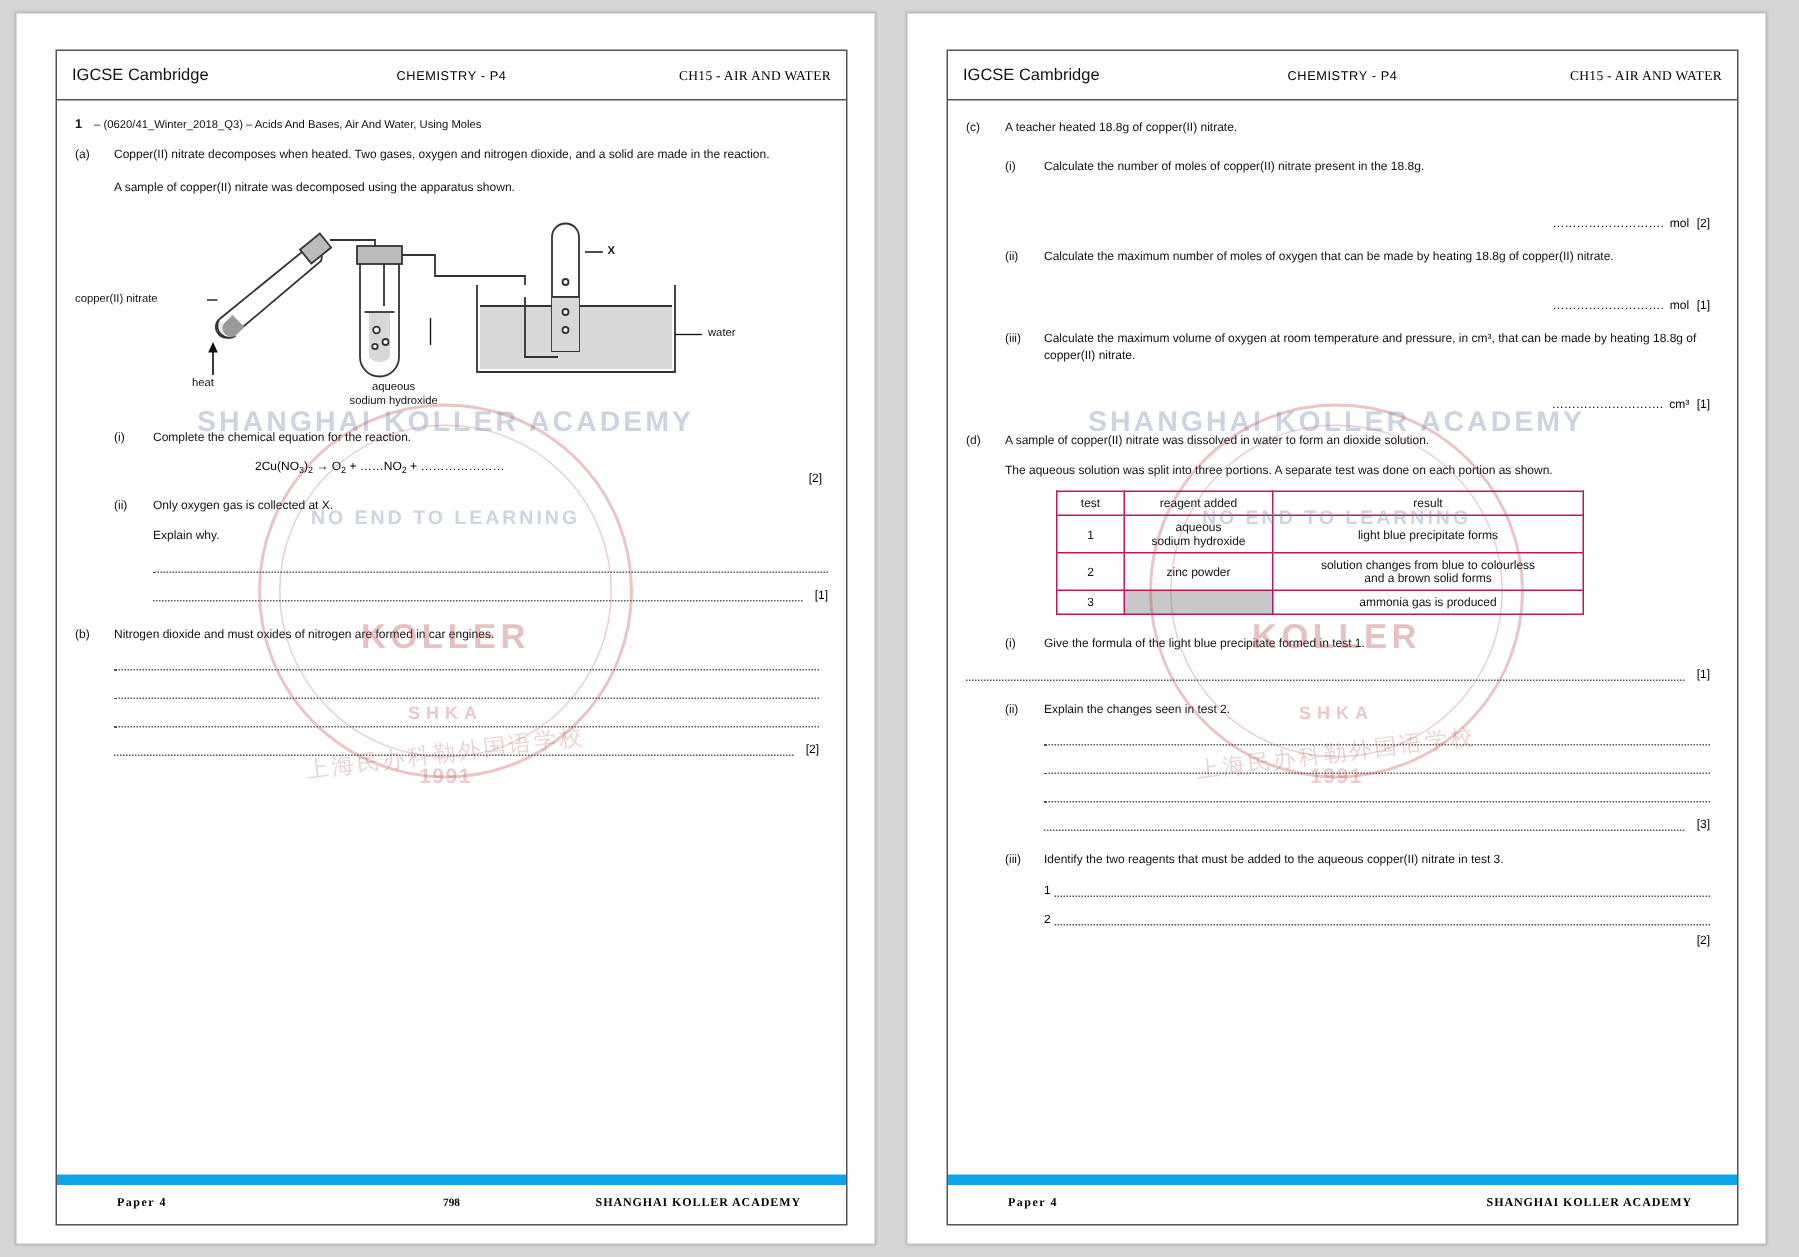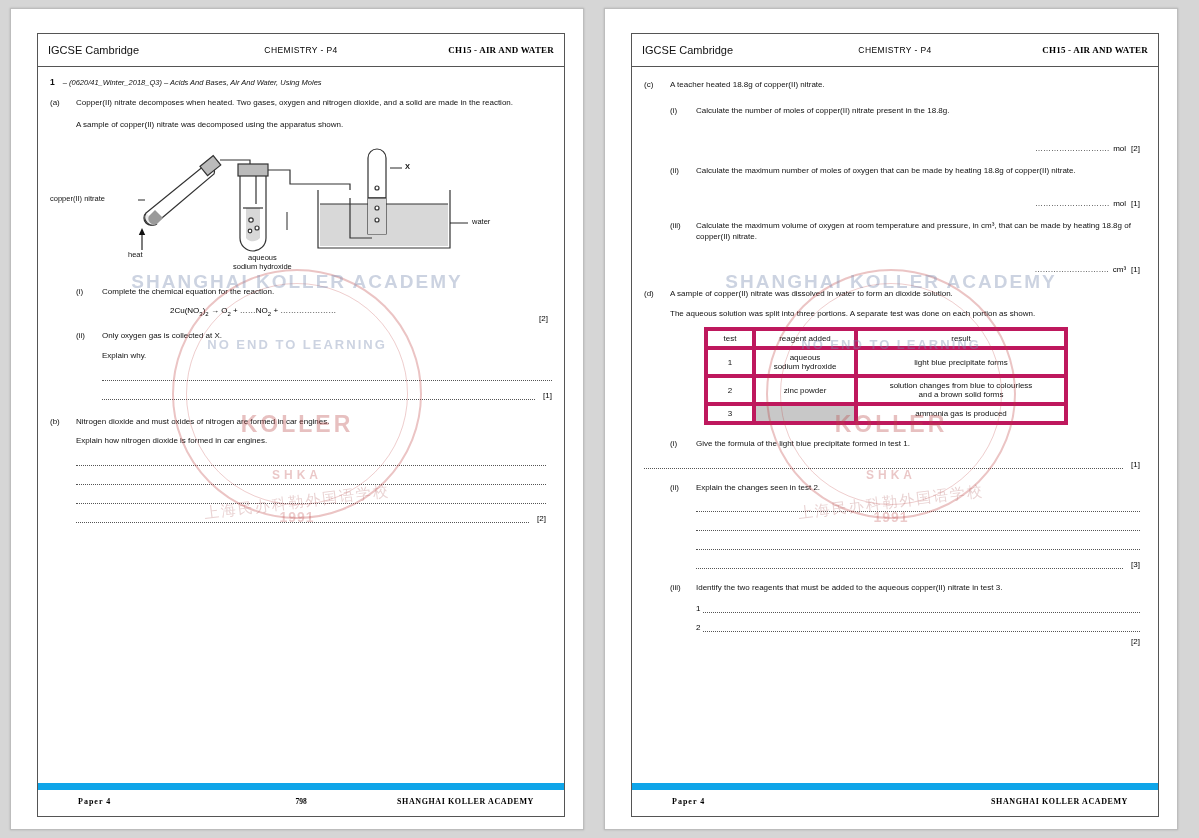--- a/index.html
+++ b/index.html
@@ -23,54 +23,54 @@
     position:absolute;left:26px;top:24px;right:18px;bottom:12px;
     border:1px solid #555;
     box-sizing:border-box;
   }
   .hdr{
     position:relative;height:32px;border-bottom:1px solid #555;
     display:flex;align-items:center;
   }
   .hdr .l{position:absolute;left:10px;font-size:11px;color:#111;}
   .hdr .c{position:absolute;left:0;right:0;text-align:center;font-size:8.5px;letter-spacing:.4px;}
-  .hdr .r{position:absolute;right:10px;font-size:9px;font-weight:bold;font-family:"Liberation Serif",serif;letter-spacing:.2px;}
+  .hdr .r{position:absolute;right:10px;font-size:9px;font-weight:normal;font-family:"Liberation Serif",serif;letter-spacing:.2px;}
   .ftr{
     position:absolute;left:0;right:0;bottom:0;height:26px;border-top:7px solid #0ea5e9;
   }
   .ftr .l{position:absolute;left:40px;top:7px;font-size:8px;font-weight:bold;font-family:"Liberation Serif",serif;letter-spacing:1px;}
   .ftr .c{position:absolute;left:0;right:0;top:7px;text-align:center;font-size:7.5px;font-weight:bold;font-family:"Liberation Serif",serif;}
   .ftr .r{position:absolute;right:30px;top:7px;font-size:8px;font-weight:bold;font-family:"Liberation Serif",serif;letter-spacing:.6px;}
 
   .body{position:absolute;left:0;right:0;top:33px;bottom:27px;padding:10px 12px 0 12px;box-sizing:border-box;}
 
   .qline{font-size:8px;color:#111;display:flex;gap:8px;align-items:baseline;}
   .qnum{font-weight:bold;font-size:8.5px;}
-  .qsrc{font-style:italic;font-size:7.5px;}
+  .qsrc{font-size:7.5px;}
 
   .row{display:flex;font-size:8px;line-height:1.45;color:#111;margin-top:10px;}
   .lbl{width:26px;flex:0 0 26px;text-align:left;}
   .txt{flex:1;}
   .ind1{margin-left:26px;}
   .ind2{margin-left:52px;}
   .dotline{display:flex;align-items:flex-end;font-size:8px;margin-top:9px;}
   .dotline .d{flex:1;border-bottom:1px dotted #555;height:9px;}
   .dotline .m{margin-left:8px;font-size:8px;}
 
   
   .fig{position:relative;height:130px;margin:8px 0 4px 0;}
   .fig svg{position:absolute;left:0;top:0;}
   .figlabel{position:absolute;font-size:7.5px;color:#111;}
 
   .eq{font-size:8px;margin-top:8px;margin-left:120px;}
   .eq sub{font-size:6px;}
 
   
   table.restbl{border-collapse:collapse;margin:8px 0 0 60px;font-size:8px;}
-  table.restbl td,table.restbl th{border:4px solid #be185d;padding:3px 5px;text-align:center;color:#111;font-weight:normal;}
+  table.restbl td,table.restbl th{border:1px solid #be185d;padding:3px 5px;text-align:center;color:#111;font-weight:normal;}
   table.restbl .c1{width:34px;}
   table.restbl .c2{width:88px;}
   table.restbl .c3{width:196px;}
   table.restbl td.shade{background:#c8c8c8;}
 
   
   .wm{position:absolute;left:0;top:0;width:100%;height:100%;pointer-events:none;overflow:hidden;}
   .wm .ring{
     position:absolute;left:50%;top:47%;transform:translate(-50%,-50%);
     width:250px;height:250px;border-radius:50%;
@@ -220,24 +220,20 @@
             </div>
           <div class="dotline">
               <span class="d"></span>
               <span class="m">[1]</span>
             </div>
         </div>
 
         <div class="row" style="margin-top:16px;">
           <div class="lbl">(b)</div>
           <div class="txt">Nitrogen dioxide and must oxides of nitrogen are formed in car engines.</div>
-        </div>
-        <div class="row" style="margin-top:8px;">
-          <div class="lbl"></div>
-          <div class="txt">Explain how nitrogen dioxide is formed in car engines.</div>
         </div>
 
         <div class="ind1" style="margin-right:6px;">
           <div class="dotline">
               <span class="d"></span>
             </div>
           <div class="dotline">
               <span class="d"></span>
             </div>
           <div class="dotline">

